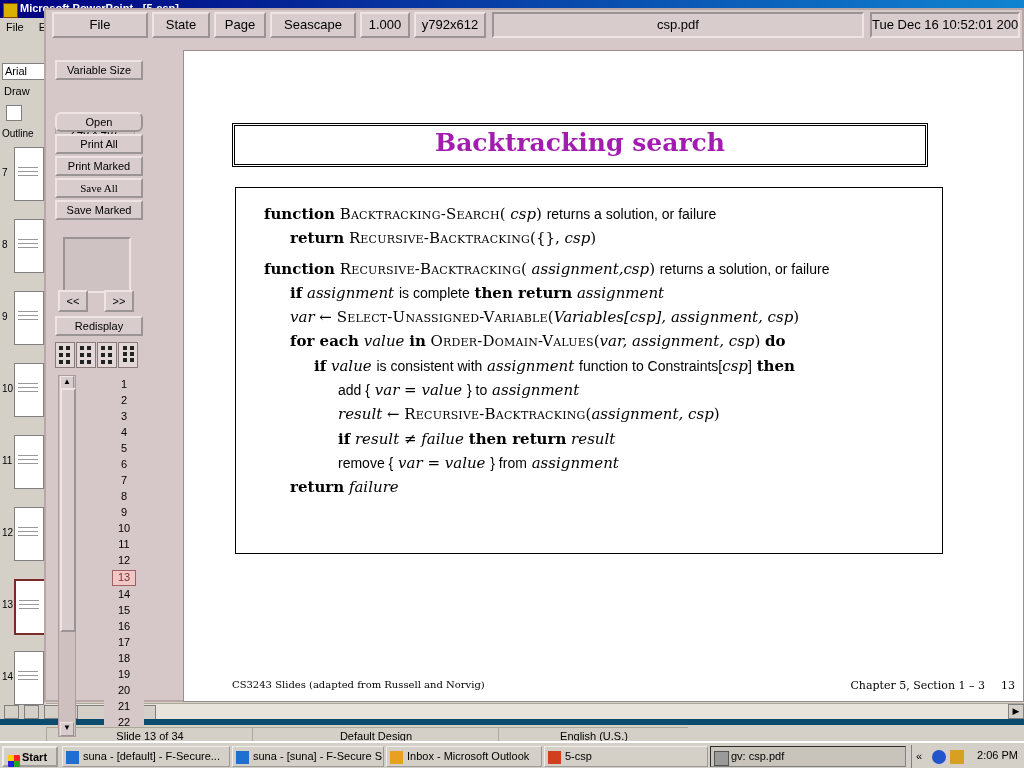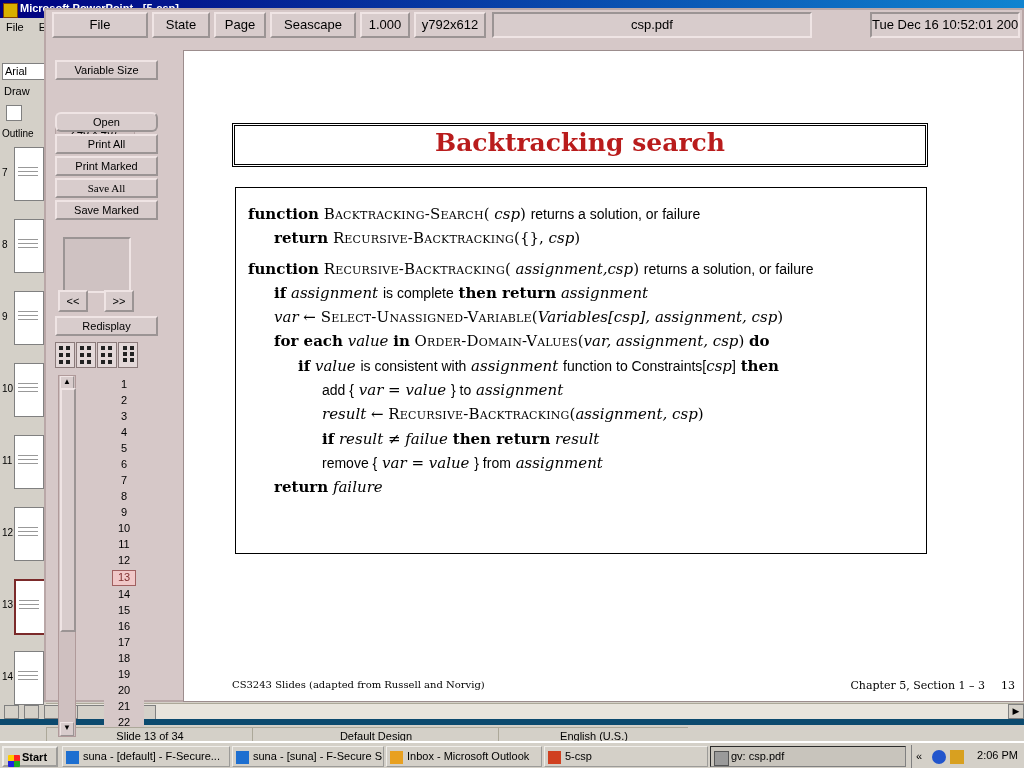--- a/index.html
+++ b/index.html
@@ -293,21 +293,21 @@
     white-space: nowrap;
   }
   .gv-side {
     position: absolute;
     left: 2px; top: 40px;
     width: 96px; height: 650px;
   }
   .side-btn {
     position: absolute;
     left: 7px;
-    width: 103px; height: 20px;
+    width: 88px; height: 20px;
     background: #d8cccc;
     border: 2px outset #efe4e4;
     font-size: 11px;
     text-align: center;
     line-height: 16px;
     box-sizing: border-box;
     overflow: hidden;
     white-space: nowrap;
   }
   .side-flat {
@@ -423,28 +423,29 @@
     width: 690px; height: 38px;
     border: 3px double #000;
     background: #fff;
   }
   .slide-title {
     font-family: "DejaVu Serif", serif;
     font-weight: bold;
     font-size: 25px;
     text-align: center;
     line-height: 34px;
-    color: #b91c1c;
+    color: #a21caf;
   }
   .algo-box {
     position: absolute;
     left: 51px; top: 136px;
     width: 690px; height: 365px;
     border: 1px solid #000;
     background: #fff;
+    padding-left: 16px;
   }
   .algo {
     font-family: "DejaVu Serif", serif;
     font-size: 15px;
     color: #000;
     padding: 14px 12px 0 12px;
     line-height: 1.62;
   }
   .algo .kw { font-weight: bold; font-family: "DejaVu Serif", serif; }
   .algo .sc {
@@ -626,21 +627,21 @@
 
   <div class="gv-window">
 
     <div class="gv-topbar">
       <div class="gv-btn" style="left:4px;width:96px;">File</div>
       <div class="gv-btn" style="left:104px;width:58px;">State</div>
       <div class="gv-btn" style="left:166px;width:52px;">Page</div>
       <div class="gv-btn" style="left:222px;width:86px;">Seascape</div>
       <div class="gv-btn" style="left:312px;width:50px;">1.000</div>
       <div class="gv-btn" style="left:366px;width:72px;">y792x612</div>
-      <div class="gv-field" style="left:444px;width:320px;">csp.pdf</div>
+      <div class="gv-field" style="left:444px;width:372px;">csp.pdf</div>
       <div class="gv-field" style="left:822px;width:192px;max-width:150px;">Tue Dec 16 10:52:01 2003</div>
     </div>
 
     <div class="gv-side">
       <div class="side-btn" style="top:10px;">Variable Size</div>
       <div class="side-flat" style="top:35px;">248 x 467</div>
       <div class="side-btn" style="top:62px;border-radius:6px;">Open</div>
       <div class="side-btn" style="top:84px;">Print All</div>
       <div class="side-btn" style="top:106px;">Print Marked</div>
       <div class="side-btn" style="top:128px;font-family:Liberation Serif, serif;">Save All</div>

